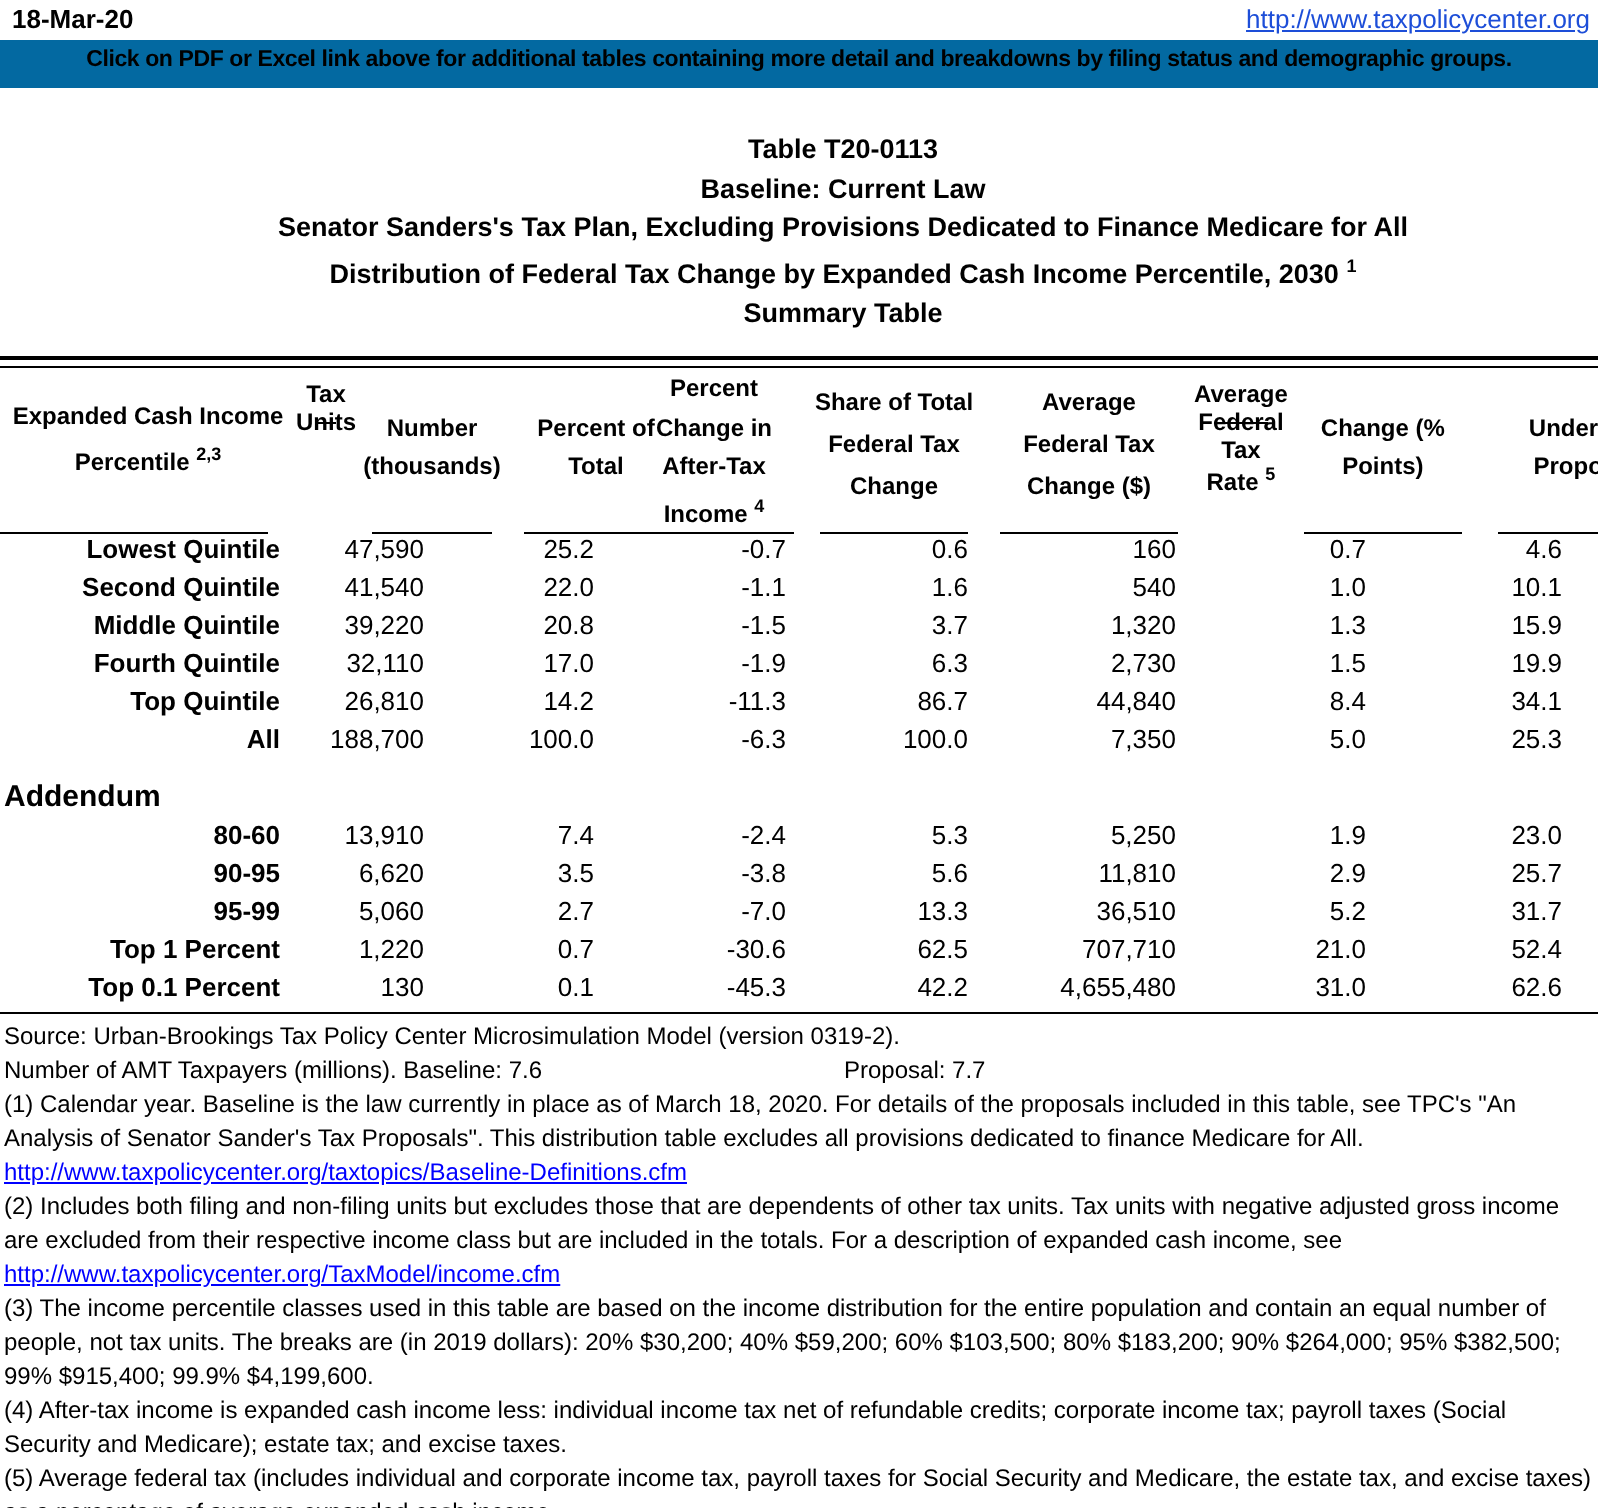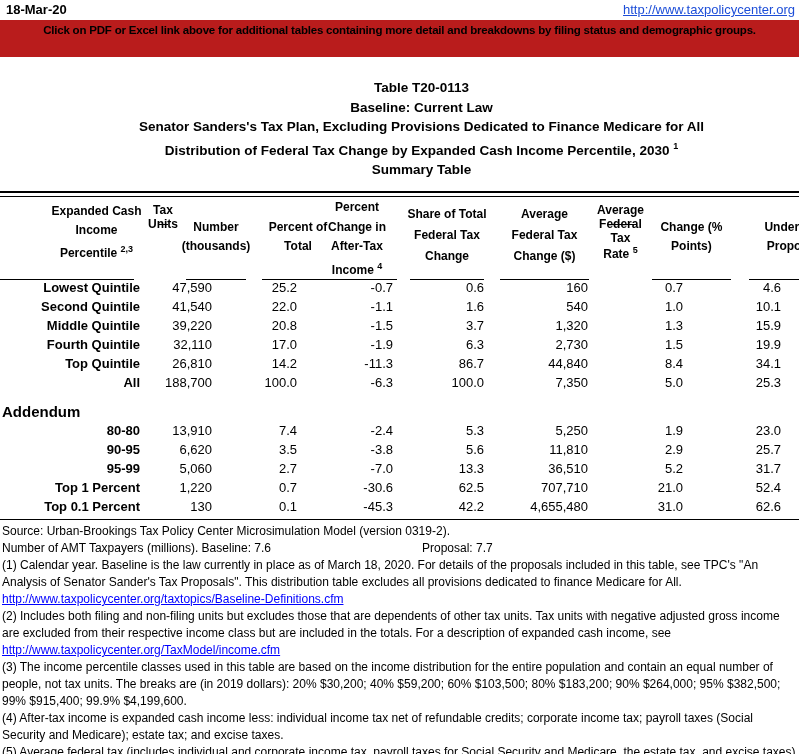--- a/index.html
+++ b/index.html
@@ -6,34 +6,34 @@
   body{
     width:799px;height:754px;overflow:hidden;background:#fff;color:#000;
     font-family:"Liberation Sans",sans-serif;position:relative;
   }
   
   .topbar{display:flex;justify-content:space-between;align-items:flex-start;
     padding:2px 4px 1px 6px;height:17px;font-size:13px;}
   .date{font-weight:bold;}
   .site-link{color:#1d4ed8;text-decoration:underline;font-size:13px;}
   
-  .banner{background:#b91c1c;height:37px;line-height:20px;text-align:center;
+  .banner{background:#0369a1;height:24px;line-height:20px;text-align:center;
     font-weight:bold;font-size:11.5px;letter-spacing:-0.2px;white-space:nowrap;overflow:hidden;}
   
   .titleblock{margin-top:21px;text-align:center;font-weight:bold;font-size:13.5px;line-height:19.5px;padding-left:44px;}
   sup{font-size:9px;font-weight:bold;}
   
   .rule-double{margin-top:12px;height:3px;border-top:2px solid #000;border-bottom:1.5px solid #000;}
   .rule-bottom{border-top:1.5px solid #000;margin-top:3px;}
   
   .thead{display:grid;grid-template-columns:148px 164px 90px 90px 105px 202px;
     height:81px;font-weight:bold;font-size:12px;}
   .hc{position:relative;text-align:center;display:flex;flex-direction:column;}
   .hc::after{content:"";position:absolute;bottom:0;left:8px;right:8px;border-bottom:1.5px solid #000;}
-  .hc1{justify-content:center;line-height:19px;padding-bottom:12px;padding-left:45px;}
+  .hc1{justify-content:center;line-height:19px;padding-bottom:12px;}
   .hc1::after{left:0;right:14px;}
   .hgroup{display:flex;flex-direction:row;}
   .hgroup-title{position:relative;text-align:center;height:30px;padding-top:6px;box-sizing:border-box;}
   .hgroup-title::after{content:"";position:absolute;bottom:2px;left:10px;right:10px;border-bottom:1.5px solid #000;}
   .hsub{display:grid;flex:1;}
   .hsub-tax{grid-template-columns:76px 88px;}
   .hsub-rate{grid-template-columns:95px 107px;}
   .hc-sub{justify-content:center;line-height:19px;padding-bottom:4px;}
   .hc4{line-height:19.5px;padding-top:1px;}
   .hc4::after{left:10px;right:5px;}
@@ -184,21 +184,21 @@
       <div class="cell c6">7,350</div>
       <div class="cell c7">5.0</div>
       <div class="cell c8">25.3</div>
     </div>
   </div>
 
 <div class="addendum-label">Addendum</div>
 
 <div class="tbody" id="addendum-rows">
     <div class="trow">
-      <div class="cell c1">80-80</div>
+      <div class="cell c1">80-60</div>
       <div class="cell c2">13,910</div>
       <div class="cell c3">7.4</div>
       <div class="cell c4">-2.4</div>
       <div class="cell c5">5.3</div>
       <div class="cell c6">5,250</div>
       <div class="cell c7">1.9</div>
       <div class="cell c8">23.0</div>
     </div>
     <div class="trow">
       <div class="cell c1">90-95</div>

